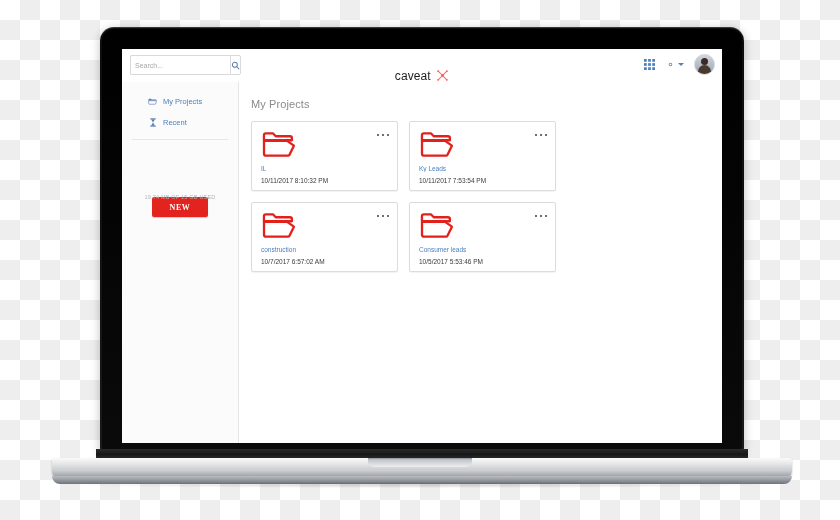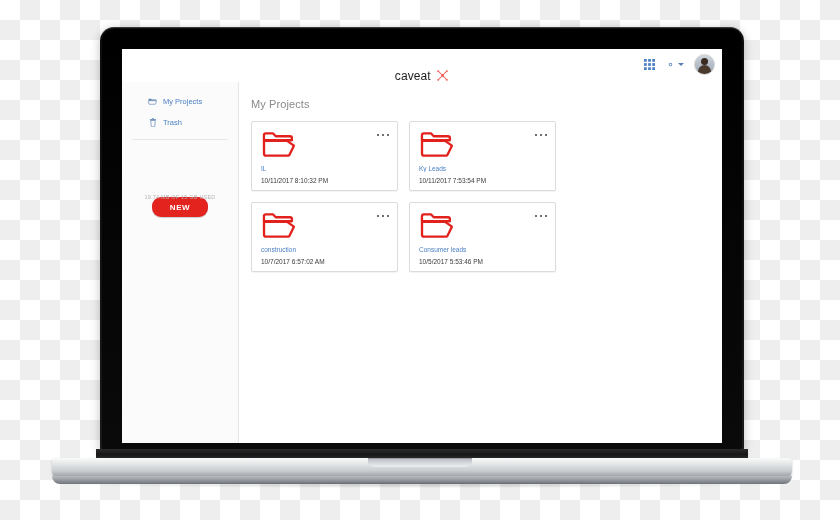--- a/index.html
+++ b/index.html
@@ -120,22 +120,22 @@
   .nav-item{
     display:flex;align-items:center;gap:6px;
     padding:6px 0 6px 26px;font-size:7.5px;color:#4a7fc1;cursor:pointer;
   }
   .nav-ico{width:9px;height:9px;display:flex;align-items:center;justify-content:center;flex:0 0 9px;}
   .nav-divider{height:1px;background:#e6e6e6;margin:6px 10px 0 10px;}
   .new-wrap{text-align:center;padding-top:12px;}
   .new-btn{
     display:inline-block;width:56px;height:20px;line-height:20px;
     background:#e3231e;color:#fff;font-size:8px;font-weight:bold;letter-spacing:.6px;
-    border:none;border-radius:9px;cursor:pointer;text-align:center;
-    font-family:Liberation Sans, sans-serif;
+    border:none;border-radius:2px;cursor:pointer;text-align:center;
+    font-family:Liberation Serif, serif;
     box-shadow:0 1px 1px rgba(0,0,0,.18);
     margin-top:45px;
   }
   .storage{
     position:absolute;left:0;right:0;top:112px;text-align:center;
     font-size:5.5px;color:#b3b3b3;letter-spacing:.2px;
   }
 
   
   .content{position:absolute;left:117px;top:33px;right:0;bottom:0;background:#fff;padding:0;}
@@ -174,20 +174,29 @@
     <div class="lid">
       <div class="lid-inner"></div>
       <div class="webcam"></div>
     </div>
 
     <div class="screen">
       <div class="app">
 
         <div class="topbar">
 
+          <div class="search-wrap">
+            <input class="search-input" type="text" placeholder="Search..." style="">
+            <button class="search-btn">
+              <svg width="9" height="9" viewBox="0 0 16 16">
+                <circle cx="6.8" cy="6.8" r="4.4" fill="none" stroke="#5a7fb0" stroke-width="1.8"></circle>
+                <line x1="10.2" y1="10.2" x2="14" y2="14" stroke="#5a7fb0" stroke-width="1.8" stroke-linecap="round"></line>
+              </svg>
+            </button>
+          </div>
 
           <div class="brand">
             <span>caveat</span>
             <span class="brand-mark">
               <svg width="13" height="13" viewBox="0 0 24 24">
                 <g stroke="#f2645f" stroke-width="1.9" stroke-linecap="round">
                   <line x1="12" y1="12" x2="4" y2="4"></line>
                   <line x1="12" y1="12" x2="20" y2="4"></line>
                   <line x1="12" y1="12" x2="4" y2="20"></line>
                   <line x1="12" y1="12" x2="20" y2="20"></line>
@@ -239,31 +248,31 @@
             <div class="nav-item">
               <span class="nav-ico">
                 <svg width="9" height="9" viewBox="0 0 16 16">
                   <path d="M1 4.2c0-.6.5-1 1-1h3.3l1.2 1.3H14c.5 0 1 .4 1 1v.6H1V4.2z" fill="#5a7fb0"></path>
                   <path d="M.9 6.6h14.3l-1.6 5.5c-.1.5-.6.8-1.1.8H2.4c-.5 0-1-.3-1.1-.8L.9 6.6z" fill="none" stroke="#5a7fb0" stroke-width="1.1"></path>
                 </svg>
               </span>
               <span>My Projects</span>
             </div>
 
-
             <div class="nav-item">
               <span class="nav-ico">
                 <svg width="8" height="9" viewBox="0 0 12 16">
-                  <rect x="0.6" y="2.2" width="10.8" height="1.6" fill="#5a7fb0"></rect>
-                  <path d="M4.2 0.6h3.6v1.6H4.2z" fill="#5a7fb0"></path>
-                  <path d="M2 4.4h8l-.7 10.2c0 .6-.5 1-1 1H3.7c-.5 0-1-.4-1-1L2 4.4z" fill="none" stroke="#5a7fb0" stroke-width="1.2"></path>
-                </svg>
-              </span>
-              <span>Trash</span>
-            </div>
+                  <rect x="1" y="0.6" width="10" height="1.8" fill="#5a7fb0"></rect>
+                  <rect x="1" y="13.6" width="10" height="1.8" fill="#5a7fb0"></rect>
+                  <path d="M2.5 2.4h7L6 8l3.5 5.6h-7L6 8 2.5 2.4z" fill="#5a7fb0"></path>
+                </svg>
+              </span>
+              <span>Recent</span>
+            </div>
+
 
             <div class="nav-divider"></div>
 
             <div class="new-wrap">
               <button class="new-btn">NEW</button>
             </div>
           </div>
 
           <div class="storage">19.74 MB OF 15 GB USED</div>
         </div>

